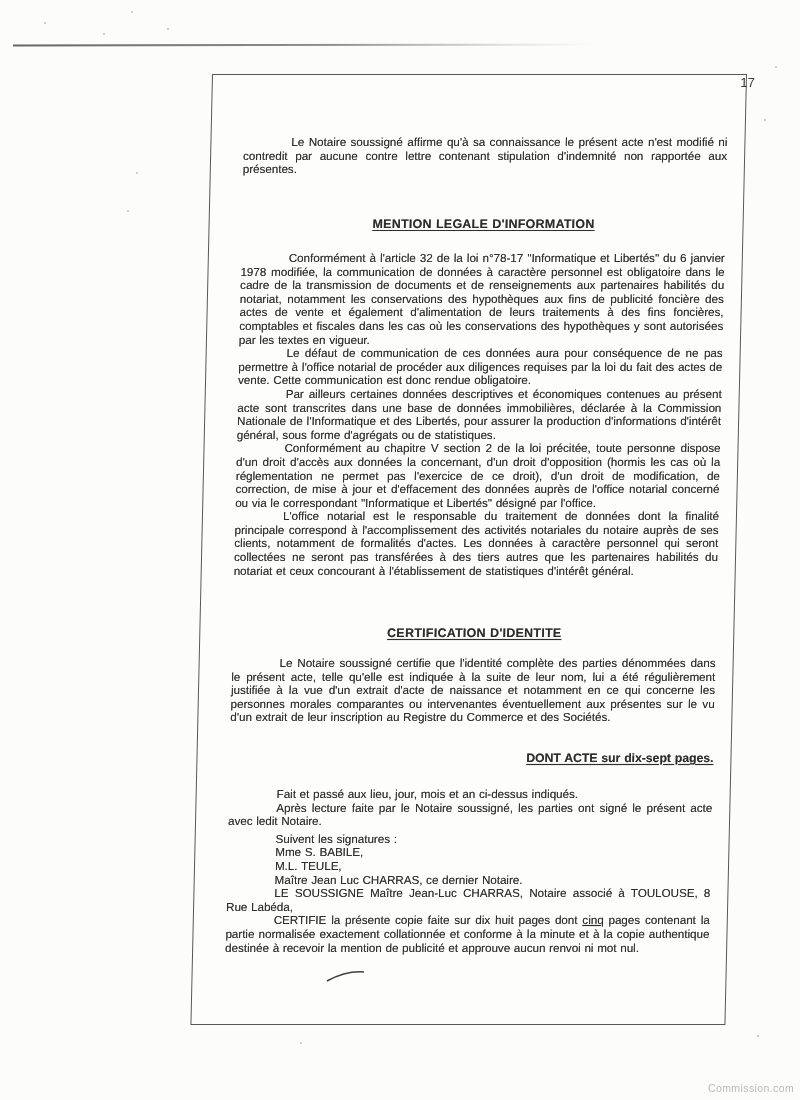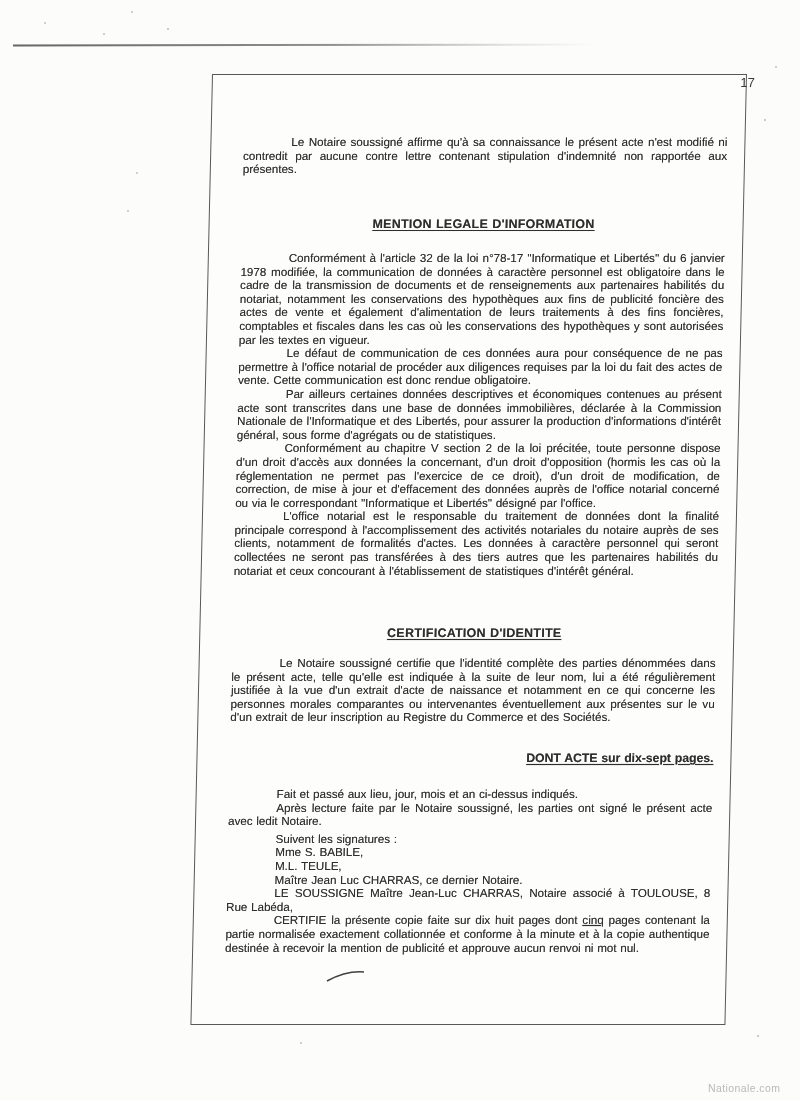--- a/index.html
+++ b/index.html
@@ -175,15 +175,15 @@
       <p class="just indent soussigne">LE SOUSSIGNE Maître Jean-Luc CHARRAS, Notaire associé à TOULOUSE, 8 Rue Labéda,</p>
       <p class="just indent certifie"><span>CERTIFIE la présente copie faite sur dix huit pages dont </span><span class="u-word">cinq</span><span> pages contenant la partie normalisée exactement collationnée et conforme à la minute et à la copie authentique destinée à recevoir la mention de publicité et approuve aucun renvoi ni mot nul.</span></p>
     </div>
 
   </div>
 
   <svg class="overlay">
     <path d="M 327 981 C 340 974, 352 971, 364 972" stroke="#1f1f1f" stroke-width="1.6" fill="none" opacity="0.85"></path>
   </svg>
 
-  <div class="watermark">Nationale.com</div>
+  <div class="watermark">Commission.com</div>
 
 </div>
 
 </body></html>

